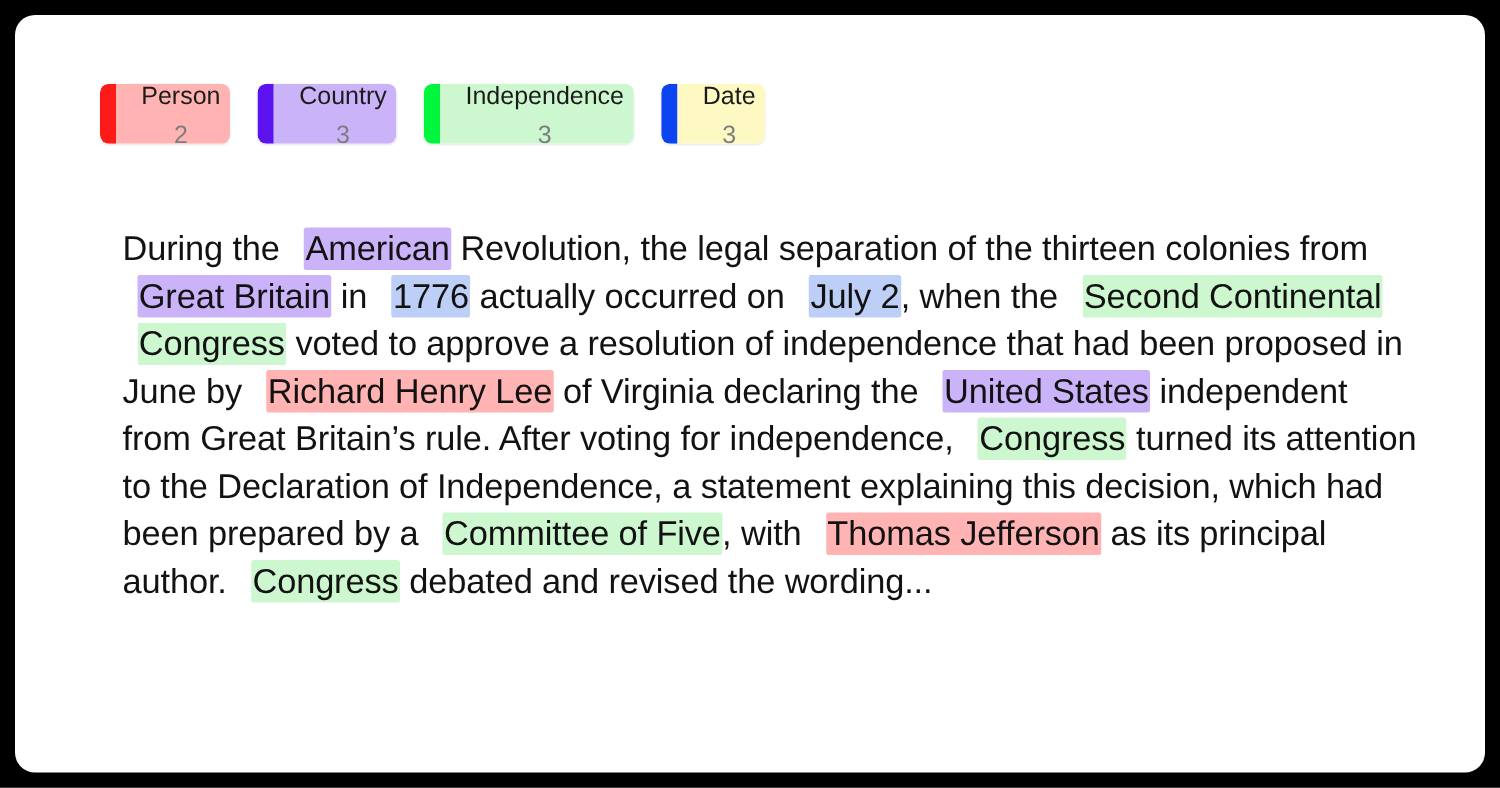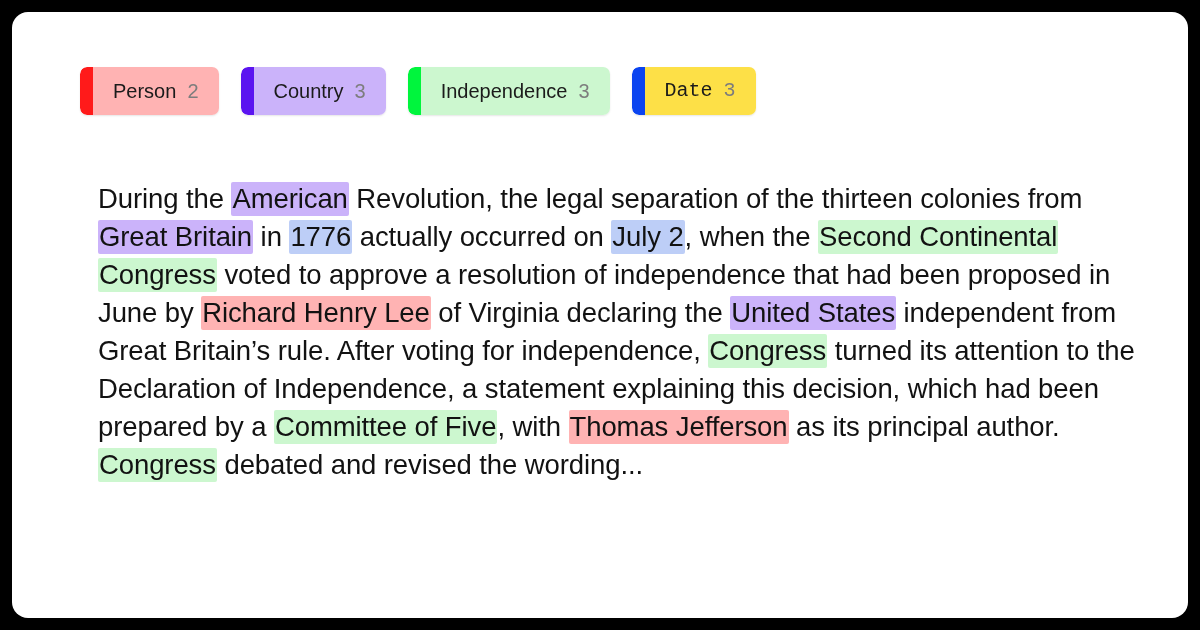--- a/index.html
+++ b/index.html
@@ -43,24 +43,24 @@
     box-shadow: 0 1px 2px rgba(0,0,0,0.10);
   }
   .chip-bar {
     width: 13px;
     flex: 0 0 13px;
     border-top-left-radius: 7px;
     border-bottom-left-radius: 7px;
   }
   .chip-body {
     display: flex;
-    flex-direction: row;
+    flex-direction: column;
     align-items: center;
     gap: 11px;
-    padding: 0 20px 0 20px;
+    padding: 0 8px 0 20px;
   }
   .chip-label {
     font-size: 20px;
     color: #1b1b1b;
     line-height: 1;
   }
   .chip-count {
     font-size: 20px;
     color: #7d7d7d;
     line-height: 1;
@@ -72,20 +72,21 @@
     width: 1040px;
     font-size: 27.5px;
     line-height: 38px;
     color: #121212;
     letter-spacing: -0.1px;
   }
   .ent {
     border-radius: 2px;
     padding: 1px 1px 2px 1px;
     box-decoration-break: clone;
+    margin-left: 12px;
     -webkit-box-decoration-break: clone;
   }
 </style>
 </head>
 <body>
 
 <div class="card">
 
   <div class="legend">
       <div class="chip">
@@ -104,21 +105,21 @@
       </div>
       <div class="chip">
         <div class="chip-bar" style="background: rgb(0, 245, 61);"></div>
         <div class="chip-body" style="background: rgb(204, 247, 207);">
           <span class="chip-label">Independence</span>
           <span class="chip-count">3</span>
         </div>
       </div>
       <div class="chip">
         <div class="chip-bar" style="background: rgb(11, 68, 240);"></div>
-        <div class="chip-body" style="background: #fde047; font-family: Liberation Mono, monospace;">
+        <div class="chip-body" style="background: #fef9c3;">
           <span class="chip-label">Date</span>
           <span class="chip-count">3</span>
         </div>
       </div>
     </div>
 
   <div class="passage"><span>During the </span><span class="ent" style="background: rgb(203, 179, 250);">American</span><span> Revolution, the legal separation of the thirteen colonies from </span><span class="ent" style="background: rgb(203, 179, 250);">Great Britain</span><span> in </span><span class="ent" style="background: rgb(189, 206, 247);">1776</span><span> actually occurred on </span><span class="ent" style="background: rgb(189, 206, 247);">July 2</span><span>, when the </span><span class="ent" style="background: rgb(204, 247, 207);">Second Continental Congress</span><span> voted to approve a resolution of independence that had been proposed in June by </span><span class="ent" style="background: rgb(255, 179, 179);">Richard Henry Lee</span><span> of Virginia declaring the </span><span class="ent" style="background: rgb(203, 179, 250);">United States</span><span> independent from  Great Britain’s rule. After voting for independence, </span><span class="ent" style="background: rgb(204, 247, 207);">Congress</span><span> turned its attention to the Declaration of Independence, a statement explaining this decision, which had been prepared by a </span><span class="ent" style="background: rgb(204, 247, 207);">Committee of Five</span><span>, with </span><span class="ent" style="background: rgb(255, 179, 179);">Thomas Jefferson</span><span> as its principal author. </span><span class="ent" style="background: rgb(204, 247, 207);">Congress</span><span> debated and revised the wording...</span></div>
 
 </div>
 

